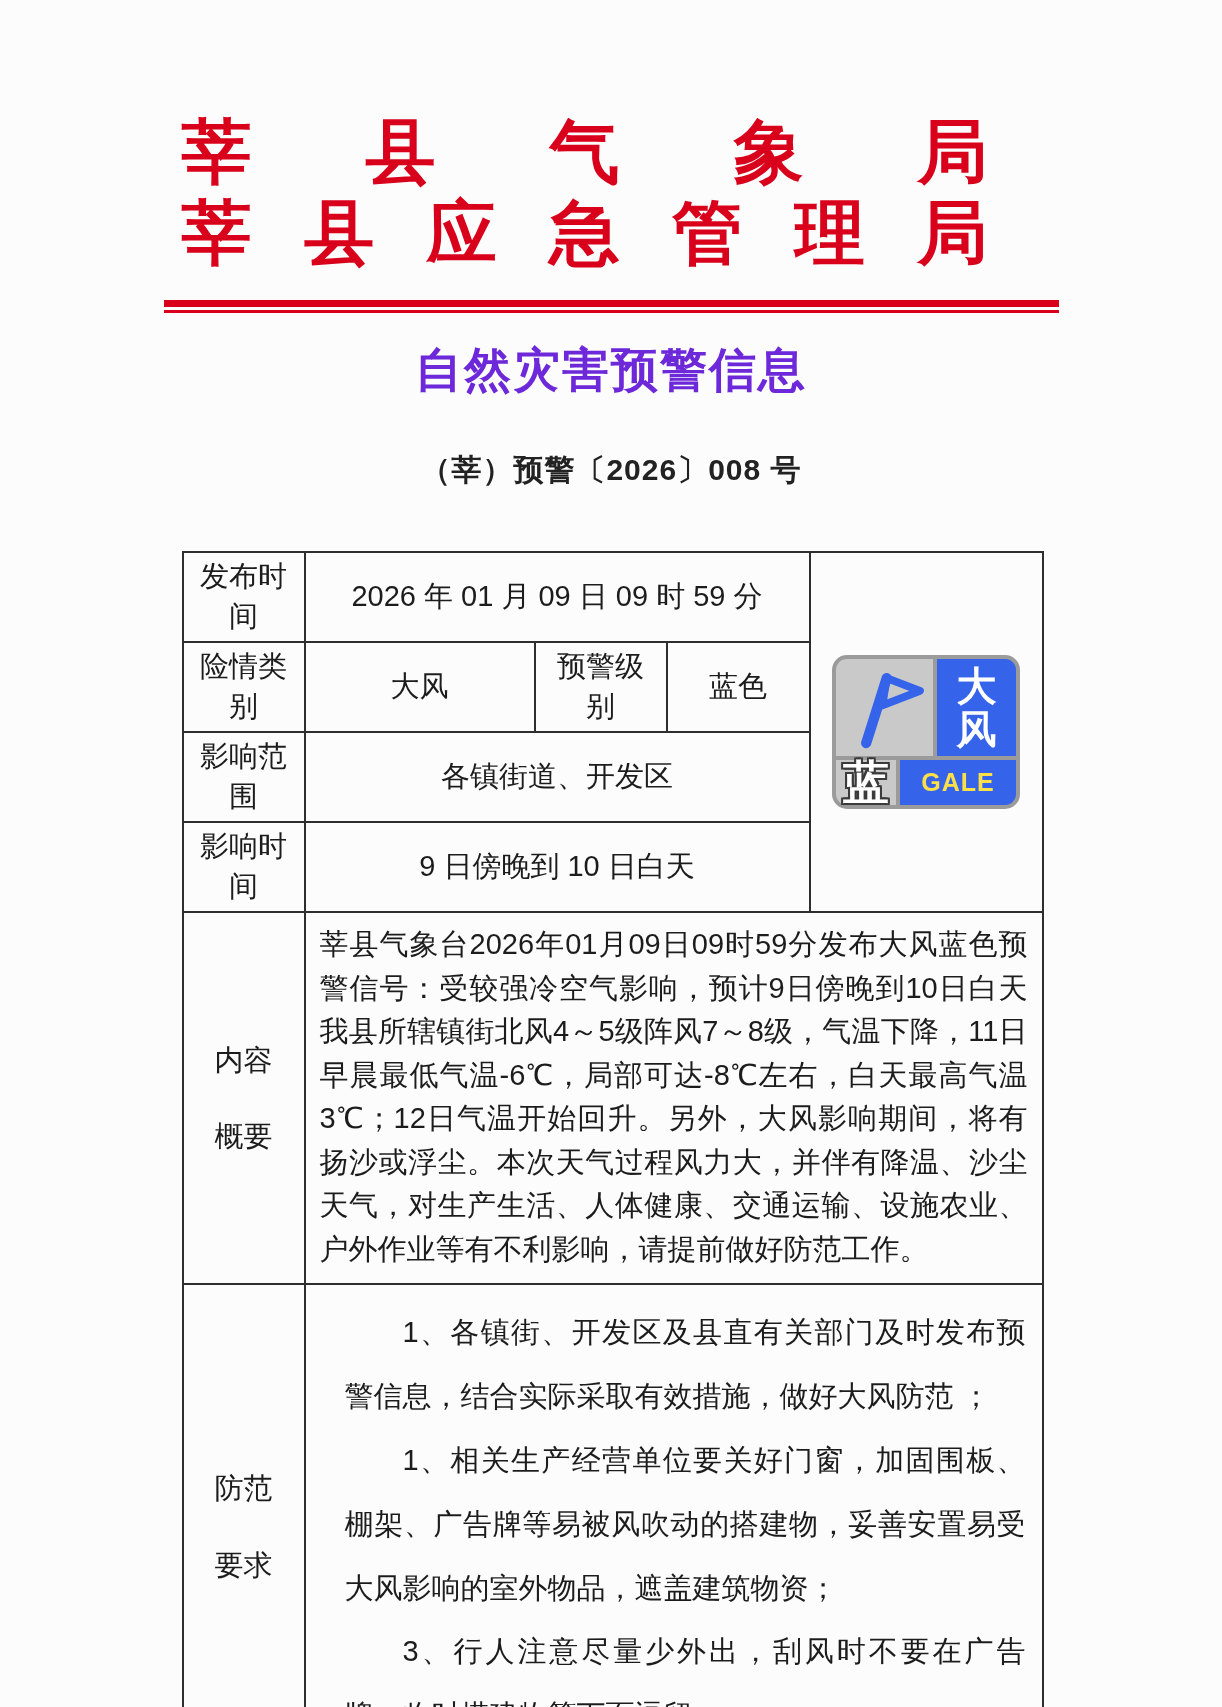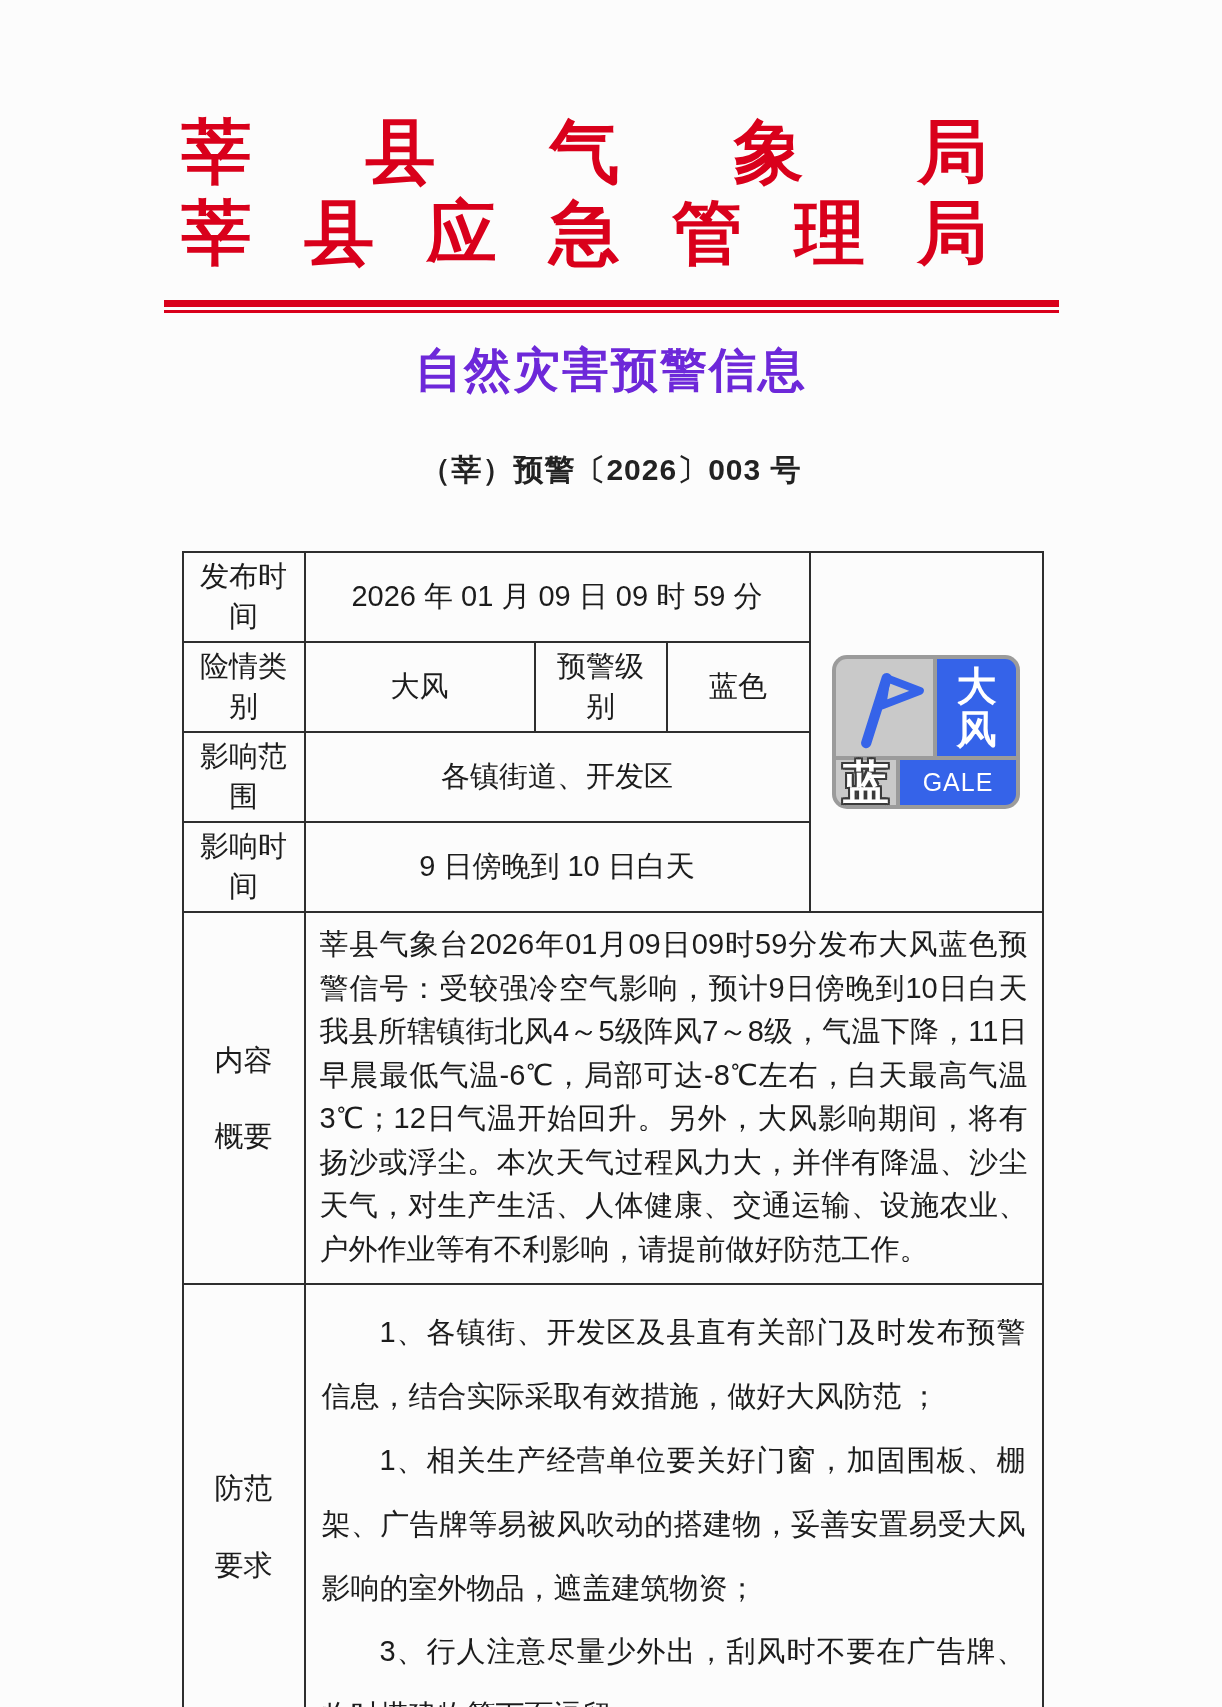--- a/index.html
+++ b/index.html
@@ -71,20 +71,21 @@
   .summary-cell {
     padding: 10px 14px 12px 14px !important;
     line-height: 1.5;
     text-align: justify;
   }
   .measures-cell { padding: 16px 16px 20px 16px !important; }
   .measures-cell p {
     text-indent: 2em;
     line-height: 2.2;
     text-align: justify;
+    margin-left: 23px;
   }
 
   
   .warn-icon {
     display: inline-flex;
     flex-direction: column;
     gap: 4px;
     width: 188px;
     padding: 4px;
     background: #9b9b9b;
@@ -129,43 +130,43 @@
     text-shadow: -2px 0 #3b3b3b, 2px 0 #3b3b3b, 0 -2px #3b3b3b, 0 2px #3b3b3b,
                  -2px -2px #3b3b3b, 2px 2px #3b3b3b, -2px 2px #3b3b3b, 2px -2px #3b3b3b;
   }
   .cell-code {
     flex: 1;
     background: #3563e9;
     border-bottom-right-radius: 11px;
     display: flex; align-items: center; justify-content: center;
   }
   .cell-code span {
-    color: #ffffff;
+    color: #fde047;
     font-size: 25px;
-    font-weight: 400;
+    font-weight: 700;
     letter-spacing: 1px;
   }
 </style>
 </head>
 <body>
 
 <div class="sheet">
 
   <div class="agency-block">
     <div class="agency-line">莘县气象局</div>
     <div class="agency-line">莘县应急管理局</div>
   </div>
 
   <div class="rule">
     <div class="thick"></div>
     <div class="thin"></div>
   </div>
 
   <div class="doc-title">自然灾害预警信息</div>
-  <div class="doc-number">（莘）预警〔2026〕003 号</div>
+  <div class="doc-number">（莘）预警〔2026〕008 号</div>
 
   <table class="warning-table">
     <colgroup>
       <col style="width:122px">
         <col style="width:230px">
         <col style="width:132px">
       <col style="width:143px">
         <col style="width:233px">
     </colgroup>
     <tbody>

